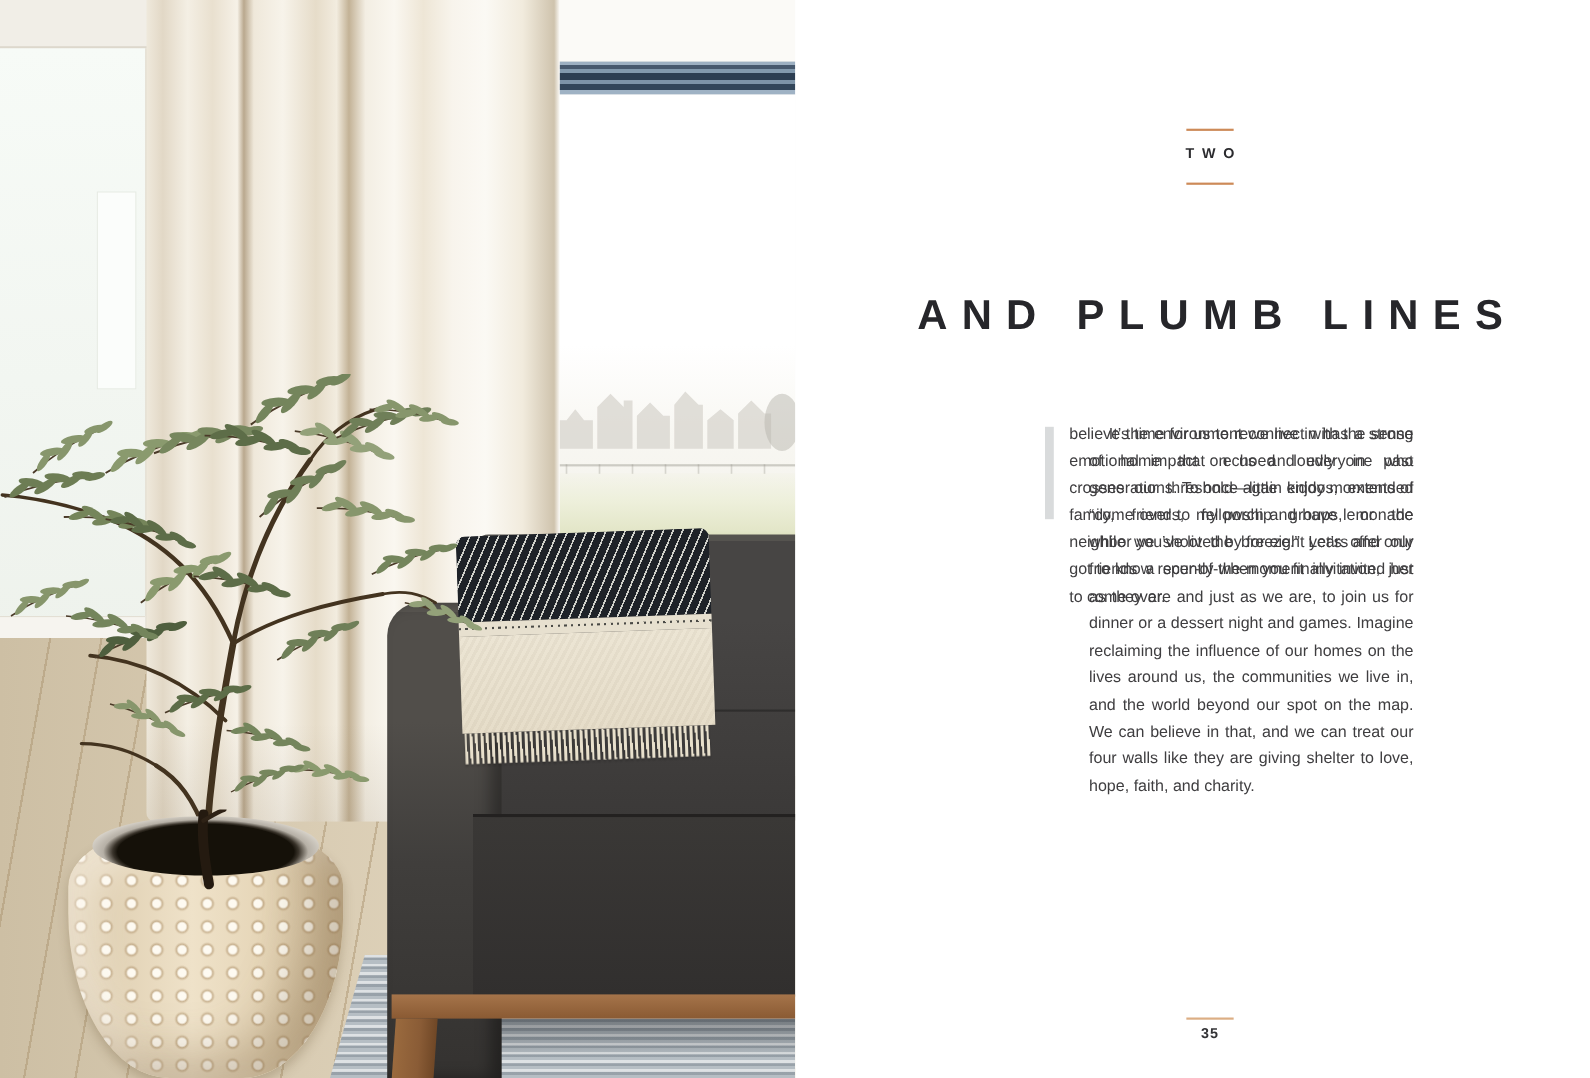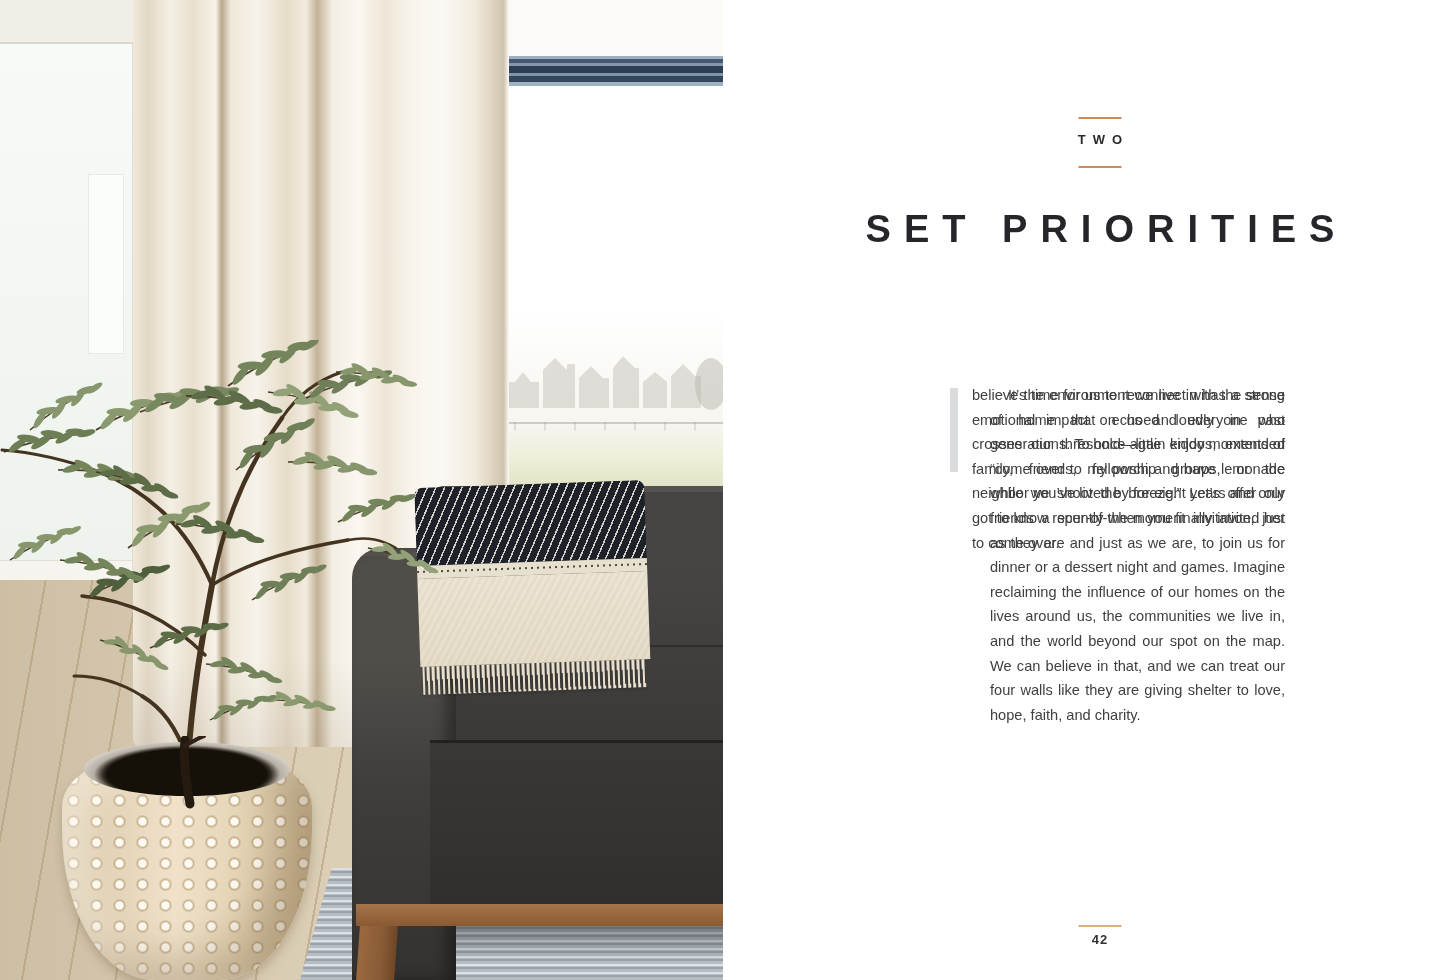--- a/index.html
+++ b/index.html
@@ -231,29 +231,29 @@
       <path d="M35,4 C33,25 36,45 40,68" stroke="#241a10" stroke-width="9" fill="none" stroke-linecap="round"></path>
       <path d="M35,10 C42,6 48,2 54,0" stroke="#2e2216" stroke-width="4" fill="none" stroke-linecap="round"></path>
     </svg>
   </div>
 
   <div class="text-page">
     <div class="rule rule-top" style="background:#cd8a58;"></div>
     <div class="chapter-label">TWO</div>
     <div class="rule rule-mid" style="background:#cd8a58;"></div>
 
-    <h1 class="title-line title-1" style="margin:0;">SET PRIORITIES</h1>
+    <h1 class="title-line title-2" style="margin:0;">AND PLUMB LINES</h1>
 
     <div class="body-col">
       <p class="para-1">
         <span class="dropcap-bar"></span>
         <span>believe the environment we live in has a strong emotional impact on us and everyone who crosses our threshold—little kiddos, extended family, friends, fellowship groups, or the neighbor you’ve lived by for eight years and only got to know recently when you finally invited her to come over.</span>
       </p>
       <p class="para-2">
         <span>It’s time for us to reconnect with the sense of home that echoed loudly in past generations. To once again enjoy moments of “come over to my porch and have lemonade while we shoot the breeze.” Let’s offer our friends a spur-of-the-moment invitation, just as they are and just as we are, to join us for dinner or a dessert night and games. Imagine reclaiming the influence of our homes on the lives around us, the communities we live in, and the world beyond our spot on the map. We can believe in that, and we can treat our four walls like they are giving shelter to love, hope, faith, and charity.</span>
       </p>
     </div>
 
     <div class="rule rule-footer" style="background:#dcae84;"></div>
-    <div class="page-number">42</div>
+    <div class="page-number">35</div>
   </div>
 
 </div>
 
 </body></html>

